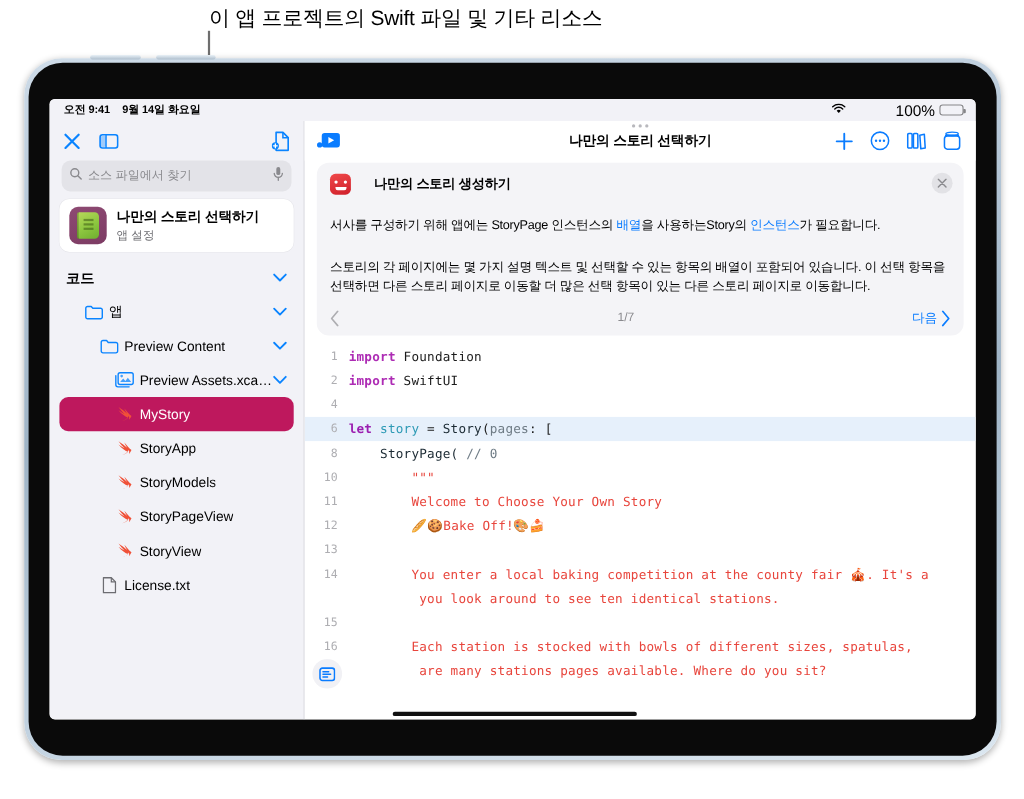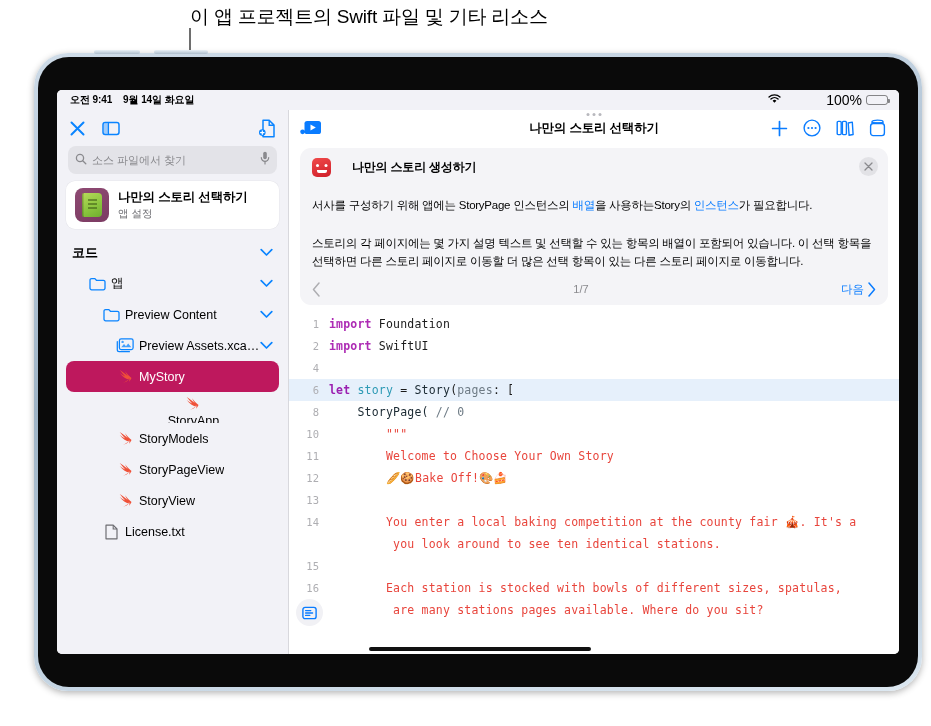--- a/index.html
+++ b/index.html
@@ -28,21 +28,21 @@
     left: 189px;
     top: 28px;
     width: 2px;
     height: 228px;
     background: #6e6e6e;
   }
 
   
   #device {
     position: absolute;
-    left: 34px;
+    left: 22px;
     top: 53px;
     width: 888px;
     height: 638px;
   }
   #device-bezel-outer {
     position: absolute;
     inset: 0;
     border-radius: 34px;
     background: linear-gradient(175deg,#cfdce8 0%, #b9cada 18%, #9fb4c6 50%, #c4d4e2 88%, #dde8f1 100%);
     box-shadow: 0 2px 7px rgba(0,0,0,0.30);
@@ -525,21 +525,21 @@
               </span>
             </div>
             <div class="tree-row selected" style="padding-left: 48px;">
               <span class="tw-icon">
                 <svg class="swift-bird" viewBox="0 0 20 20">
                   <path d="M3.2 2.4c3.6 2.6 6.6 4.4 9.4 7.1-1.4-1.9-2.2-3.4-3.1-5.6 2.4 3.1 4.8 5.9 7.6 8-.6 1.5-1.6 2.9-2.7 4.2.4-1.4.4-2.8-.1-4.1-1.6 2.6-4.3 4.6-7.2 5.3 2.6-.4 5-1.8 6.5-3.8C10.6 13.1 6.5 10 3.2 5.9c2.1 1.6 4.2 3 6.5 4.1C7.4 7.6 5.1 5.1 3.2 2.4z" fill="#f05138"></path>
                 </svg>
               </span>
               <span class="tlabel">MyStory</span>
             </div>
-            <div class="tree-row" style="padding-left: 48px; flex-direction: column;">
+            <div class="tree-row" style="padding-left: 48px;">
               <span class="tw-icon">
                 <svg class="swift-bird" viewBox="0 0 20 20">
                   <path d="M3.2 2.4c3.6 2.6 6.6 4.4 9.4 7.1-1.4-1.9-2.2-3.4-3.1-5.6 2.4 3.1 4.8 5.9 7.6 8-.6 1.5-1.6 2.9-2.7 4.2.4-1.4.4-2.8-.1-4.1-1.6 2.6-4.3 4.6-7.2 5.3 2.6-.4 5-1.8 6.5-3.8C10.6 13.1 6.5 10 3.2 5.9c2.1 1.6 4.2 3 6.5 4.1C7.4 7.6 5.1 5.1 3.2 2.4z" fill="#f05138"></path>
                 </svg>
               </span>
               <span class="tlabel">StoryApp</span>
             </div>
             <div class="tree-row" style="padding-left: 48px;">
               <span class="tw-icon">
                 <svg class="swift-bird" viewBox="0 0 20 20">

